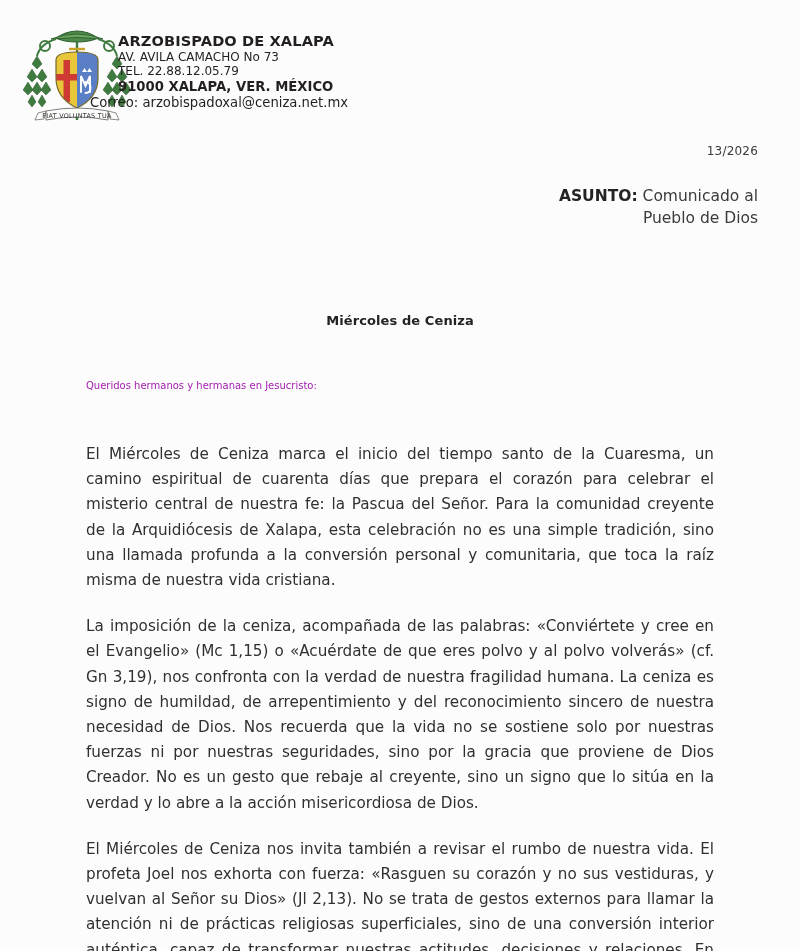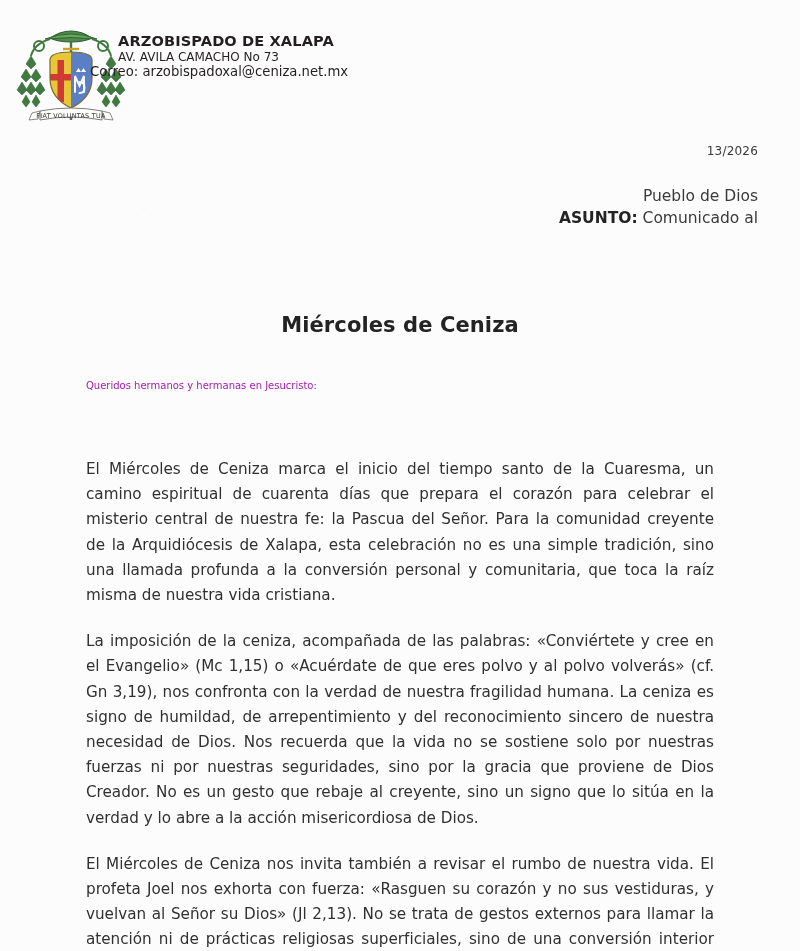--- a/index.html
+++ b/index.html
@@ -28,21 +28,21 @@
   .letterhead {
     position: absolute;
     top: 10px;
     left: 0;
     width: 800px;
     height: 120px;
   }
 
   .crest {
     position: absolute;
-    left: 12px;
+    left: 18px;
     top: 6px;
     width: 118px;
     height: 118px;
   }
 
   .letterhead-text {
     position: absolute;
     left: 118px;
     top: 22px;
     width: 248px;
@@ -98,21 +98,21 @@
     color: #232323;
   }
 
   
   .doc-title {
     position: absolute;
     top: 313px;
     left: 0;
     width: 800px;
     text-align: center;
-    font-size: 21px;
+    font-size: 13px;
     font-weight: bold;
     color: #232323;
     letter-spacing: 0.1px;
   }
 
   .salutation {
     position: absolute;
     top: 380px;
     left: 86px;
     font-size: 10px;
@@ -125,21 +125,21 @@
     left: 86px;
     width: 628px;
   }
 
   .para {
     text-align: justify;
     text-justify: inter-word;
     font-size: 15.2px;
     line-height: 25.2px;
     color: #303030;
-    margin: 16px 0 21px 0;
+    margin: 1px 0 21px 0;
     hyphens: none;
   }
   .para:last-child { margin-bottom: 0; }
 
   
   .scan-noise {
     position: absolute;
     inset: 0;
     pointer-events: none;
     opacity: 0.5;
@@ -219,32 +219,34 @@
         <path d="M28 95 Q59 89 90 95 L90 104 Q59 98 28 104 Z" fill="#fdfdfb" stroke="#6d6d6d" stroke-width="0.9"></path>
         <path d="M28 95 L20 97 L17 104 L26 103 Z" fill="#fdfdfb" stroke="#6d6d6d" stroke-width="0.8"></path>
         <path d="M90 95 L98 97 L101 104 L92 103 Z" fill="#fdfdfb" stroke="#6d6d6d" stroke-width="0.8"></path>
         <text x="59" y="102" text-anchor="middle" font-family="DejaVu Sans, sans-serif" font-size="6.4" fill="#2f2f2f" letter-spacing="0.3">FIAT VOLUNTAS TUA</text>
       </svg>
     </div>
 
     <div class="letterhead-text">
       <div class="lh-org">ARZOBISPADO DE XALAPA</div>
       <div class="lh-line">AV. AVILA CAMACHO No 73</div>
+      <div class="lh-line">TEL. 22.88.12.05.79</div>
+      <div class="lh-bold">91000 XALAPA, VER. MÉXICO</div>
       <div class="lh-mail">Correo: arzobispadoxal@ceniza.net.mx</div>
     </div>
   </div>
 
   <div class="ref-number">13/2026</div>
 
   <div class="subject-block">
-    <div>Pueblo de Dios</div>
     <div>
       <span class="subject-label">ASUNTO:</span>
       <span>Comunicado al</span>
     </div>
+    <div>Pueblo de Dios</div>
   </div>
 
   <div class="doc-title">Miércoles de Ceniza</div>
 
   <div class="salutation">Queridos hermanos y hermanas en Jesucristo:</div>
 
   <div class="body-copy">
     <p class="para">El Miércoles de Ceniza marca el inicio del tiempo santo de la Cuaresma, un camino espiritual de cuarenta días que prepara el corazón para celebrar el misterio central de nuestra fe: la Pascua del Señor. Para la comunidad creyente de la Arquidiócesis de Xalapa, esta celebración no es una simple tradición, sino una llamada profunda a la conversión personal y comunitaria, que toca la raíz misma de nuestra vida cristiana.</p>
     <p class="para">La imposición de la ceniza, acompañada de las palabras: «Conviértete y cree en el Evangelio» (Mc 1,15) o «Acuérdate de que eres polvo y al polvo volverás» (cf. Gn 3,19), nos confronta con la verdad de nuestra fragilidad humana. La ceniza es signo de humildad, de arrepentimiento y del reconocimiento sincero de nuestra necesidad de Dios. Nos recuerda que la vida no se sostiene solo por nuestras fuerzas ni por nuestras seguridades, sino por la gracia que proviene de Dios Creador. No es un gesto que rebaje al creyente, sino un signo que lo sitúa en la verdad y lo abre a la acción misericordiosa de Dios.</p>
     <p class="para">El Miércoles de Ceniza nos invita también a revisar el rumbo de nuestra vida. El profeta Joel nos exhorta con fuerza: «Rasguen su corazón y no sus vestiduras, y vuelvan al Señor su Dios» (Jl 2,13). No se trata de gestos externos para llamar la atención ni de prácticas religiosas superficiales, sino de una conversión interior auténtica, capaz de transformar nuestras actitudes, decisiones y relaciones. En un contexto social marcado por la prisa, la violencia y la indiferencia, este día nos llama a detenernos, a hacer silencio y a volver a lo esencial. La ceniza expresa la disposición interior de dejarnos moldear nuevamente por el amor de Dios.</p>

